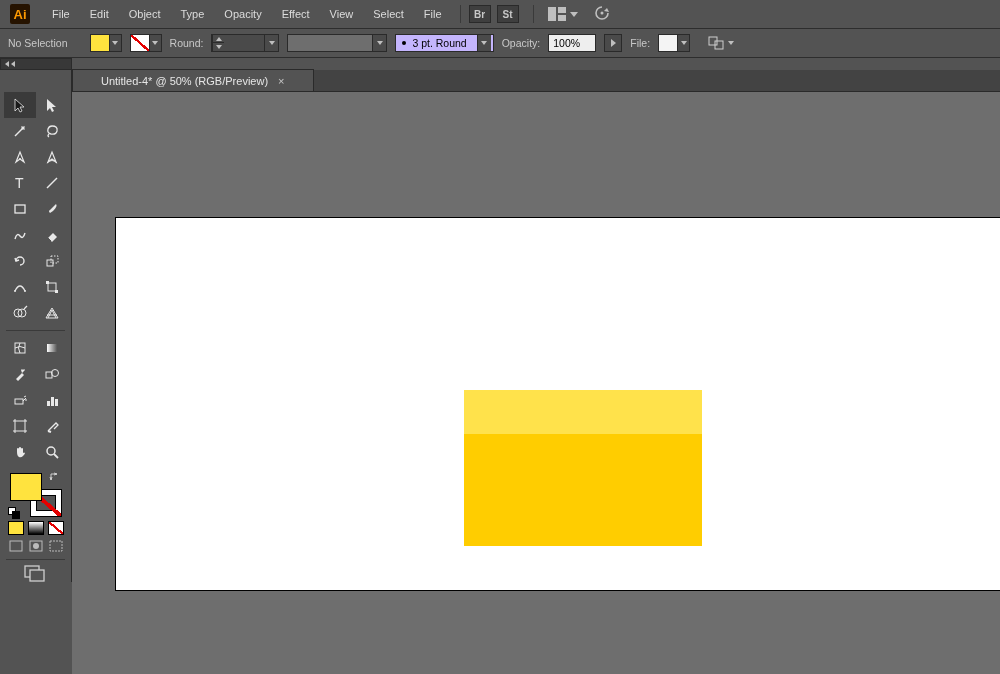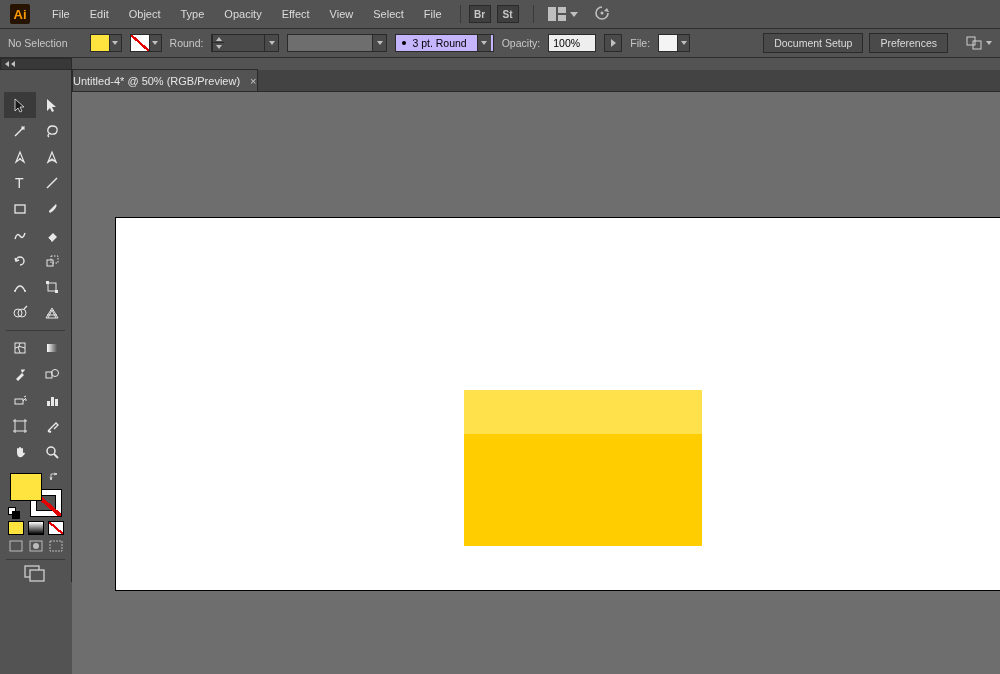--- a/index.html
+++ b/index.html
@@ -44,21 +44,21 @@
   .ctrl-button { height:20px; padding:0 10px; border:1px solid #2a2a2a; background:#4a4a4a; color:#dcdcdc; display:flex; align-items:center; }
   .prefs-box { display:flex; gap:6px; margin-left:auto; }
   .panel-menu { margin-left:8px; display:flex; align-items:center; }
 
   
   .left-strip { position:absolute; top:58px; left:0; width:72px; height:12px; background:#383838; border:1px solid #2a2a2a; display:flex; align-items:center; justify-content:flex-start; padding-left:4px; gap:2px; }
   .left-strip .dbl-chev { width:0; height:0; border-top:3px solid transparent; border-bottom:3px solid transparent; border-right:4px solid #bfbfbf; }
 
   
   .tabbar { position:absolute; top:70px; left:72px; right:0; height:22px; background:#434343; border-bottom:1px solid #2a2a2a; display:flex; align-items:flex-end; }
-  .doc-tab { height:22px; background:#535353; border:1px solid #2a2a2a; border-bottom:none; padding:0 0; display:flex; align-items:center; gap:10px; color:#e6e6e6; font-size:11px; }
+  .doc-tab { height:22px; background:#535353; border:1px solid #2a2a2a; border-bottom:none; padding:0 28px; display:flex; align-items:center; gap:10px; color:#e6e6e6; font-size:11px; }
   .tab-close { font-size:11px; color:#c8c8c8; cursor:default; }
 
   
   .workarea { position:absolute; top:92px; left:72px; right:0; bottom:0; background:#6e6e6e; overflow:hidden; }
   .artboard { position:absolute; top:126px; left:44px; width:885px; height:372px; background:#ffffff; outline:1px solid #000; }
   .shape-a { position:absolute; background:#ffe24b; }
   .shape-b { position:absolute; background:#ffcd00; }
 
   
   .tools { position:absolute; top:70px; left:0; width:72px; background:#535353; border-right:1px solid #2a2a2a; padding-top:22px; }
@@ -183,24 +183,20 @@
     </div>
 
   <span class="ctrl-label">File:</span>
   <div class="swatch-btn">
     <div class="sw sw-white"></div>
     <div class="drop">
         <span class="tri-down"></span>
       </div>
   </div>
 
-  <div class="prefs-box">
-    <div class="ctrl-button">Document Setup</div>
-    <div class="ctrl-button">Preferences</div>
-  </div>
 
   <div class="panel-menu">
     <svg width="20" height="18">
         <rect x="3" y="3" width="8" height="8" fill="none" stroke="#cfcfcf"></rect>
         <rect x="9" y="7" width="8" height="8" fill="none" stroke="#cfcfcf"></rect>
       </svg>
     <span class="tri-down" style="margin-left:2px"></span>
   </div>
 </div>
 

